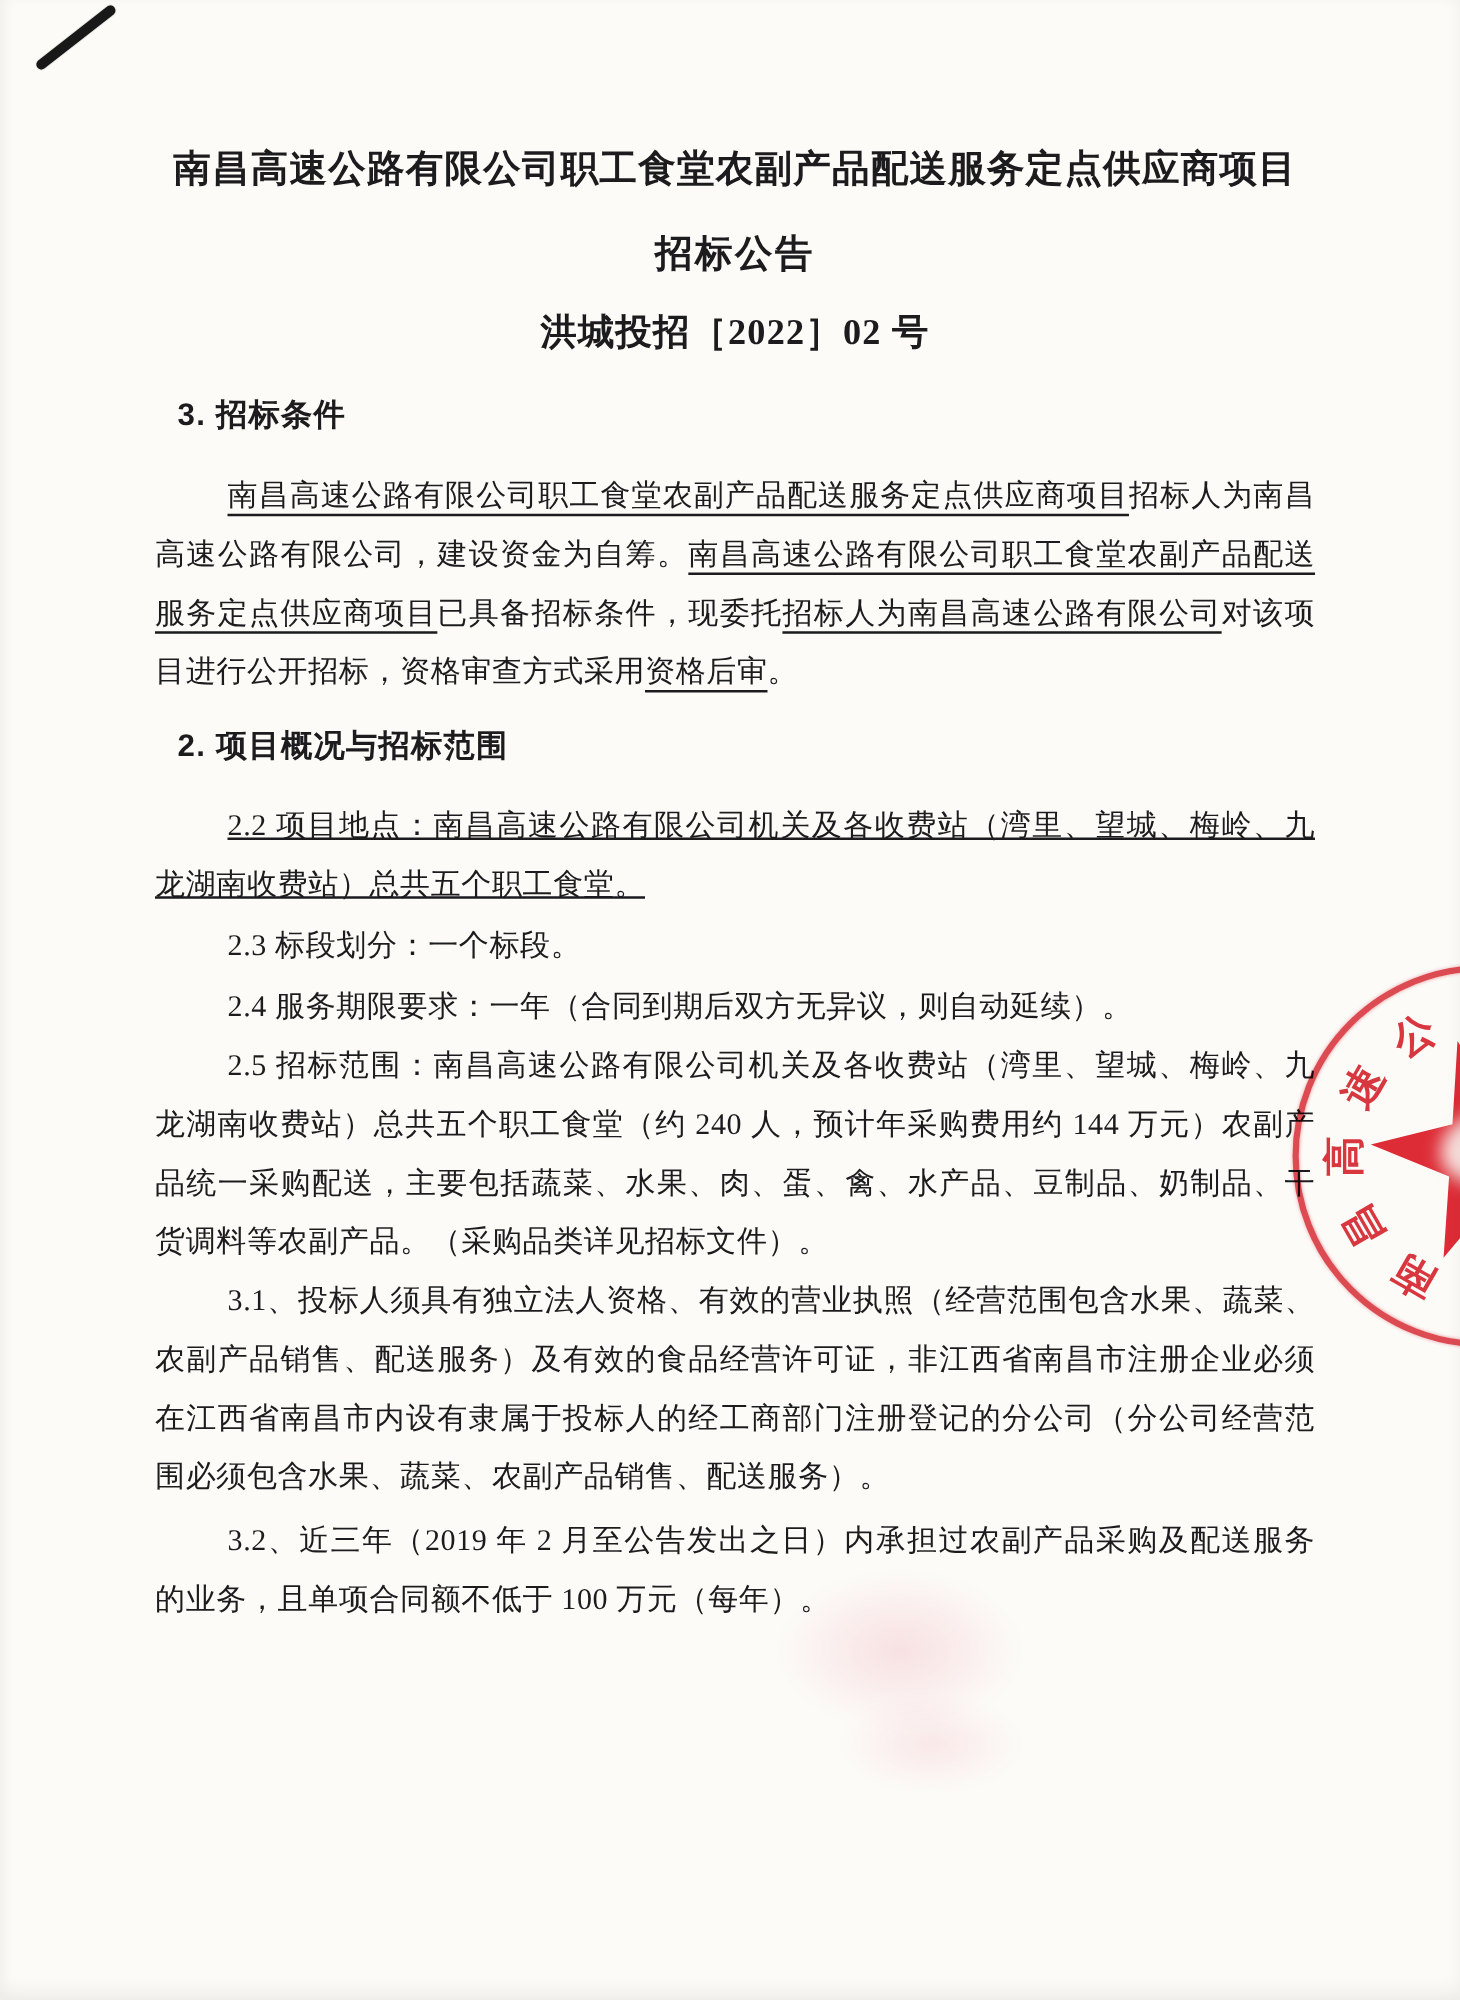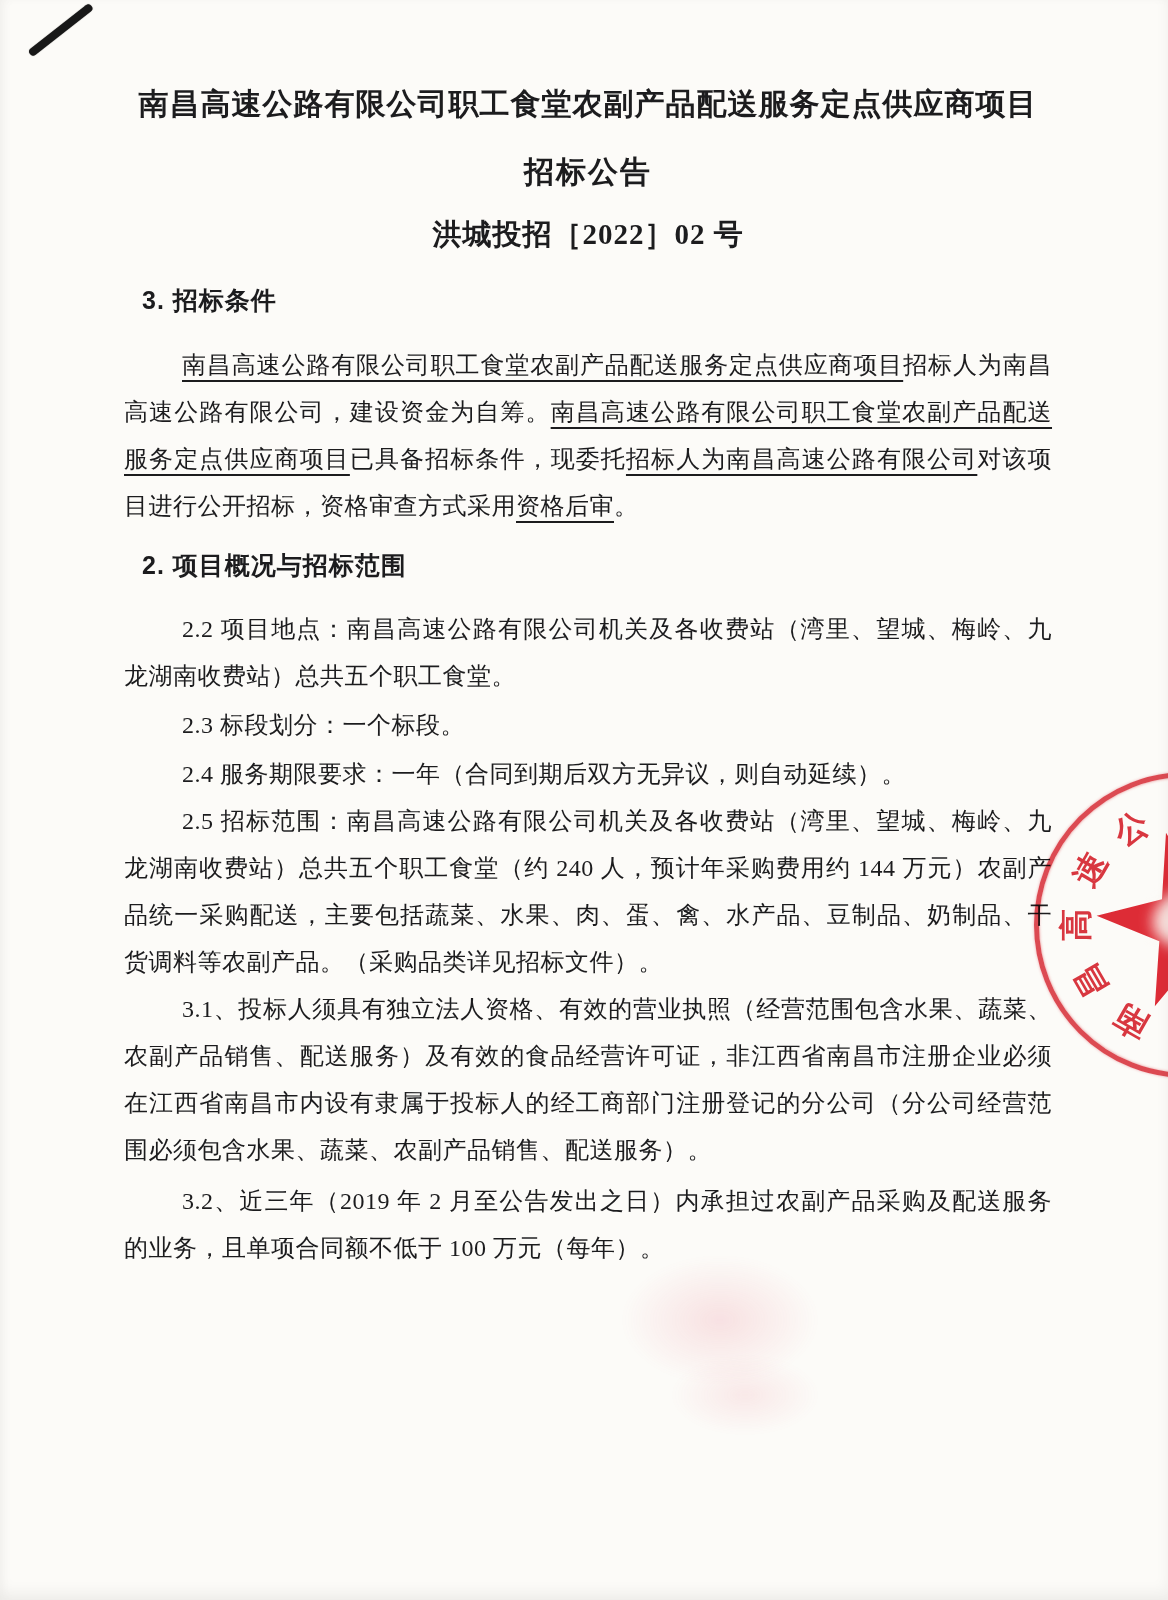--- a/index.html
+++ b/index.html
@@ -7,21 +7,21 @@
     width:1168px;height:1600px;
     background:#ffffff;
     font-family:"Liberation Serif","DejaVu Serif",serif;
   }
   .page{
     position:relative;width:1168px;height:1600px;overflow:hidden;
     background:#fcfbf8;
     color:#1c1c1e;
     box-shadow:inset 0 -8px 14px rgba(0,0,0,.05), inset 4px 0 10px rgba(0,0,0,.02);
   }
-  .content{padding:81px 116px 0 124px;}
+  .content{padding:113px 116px 0 124px;}
 
   .title{
     font-family:"Liberation Sans","DejaVu Sans",sans-serif;
     font-size:30px;font-weight:bold;text-align:center;
     line-height:46px;margin:0 0 22px 0;letter-spacing:1px;
   }
   .subtitle{
     font-family:Liberation Sans, sans-serif;
     font-size:30px;font-weight:bold;text-align:center;
     line-height:46px;margin:0 0 16px 0;letter-spacing:2px;
@@ -36,21 +36,21 @@
     margin:0 0 21px 18px;letter-spacing:1px;
   }
   .sec-h.h2{margin:14px 0 20px 18px;}
   .sec-h.h3{margin:10px 0 18px 18px;}
 
   .body-p{
     font-size:24px;line-height:47px;margin:0;
     text-align:justify;text-indent:58px;
     letter-spacing:.5px;
   }
-  .body-p.gap2{margin-top:3px;}
+  .body-p.gap2{margin-top:3px;text-decoration:underline;}
   .body-p.gap1{margin-top:2px;}
   .body-p.gap4{margin-top:4px;}
   .body-p.gap8{margin-top:8px;}
   .body-p.endsec{margin-bottom:14px;}
   .u{
     text-decoration:underline;
     text-decoration-thickness:2px;
     text-underline-offset:7px;
   }
 

